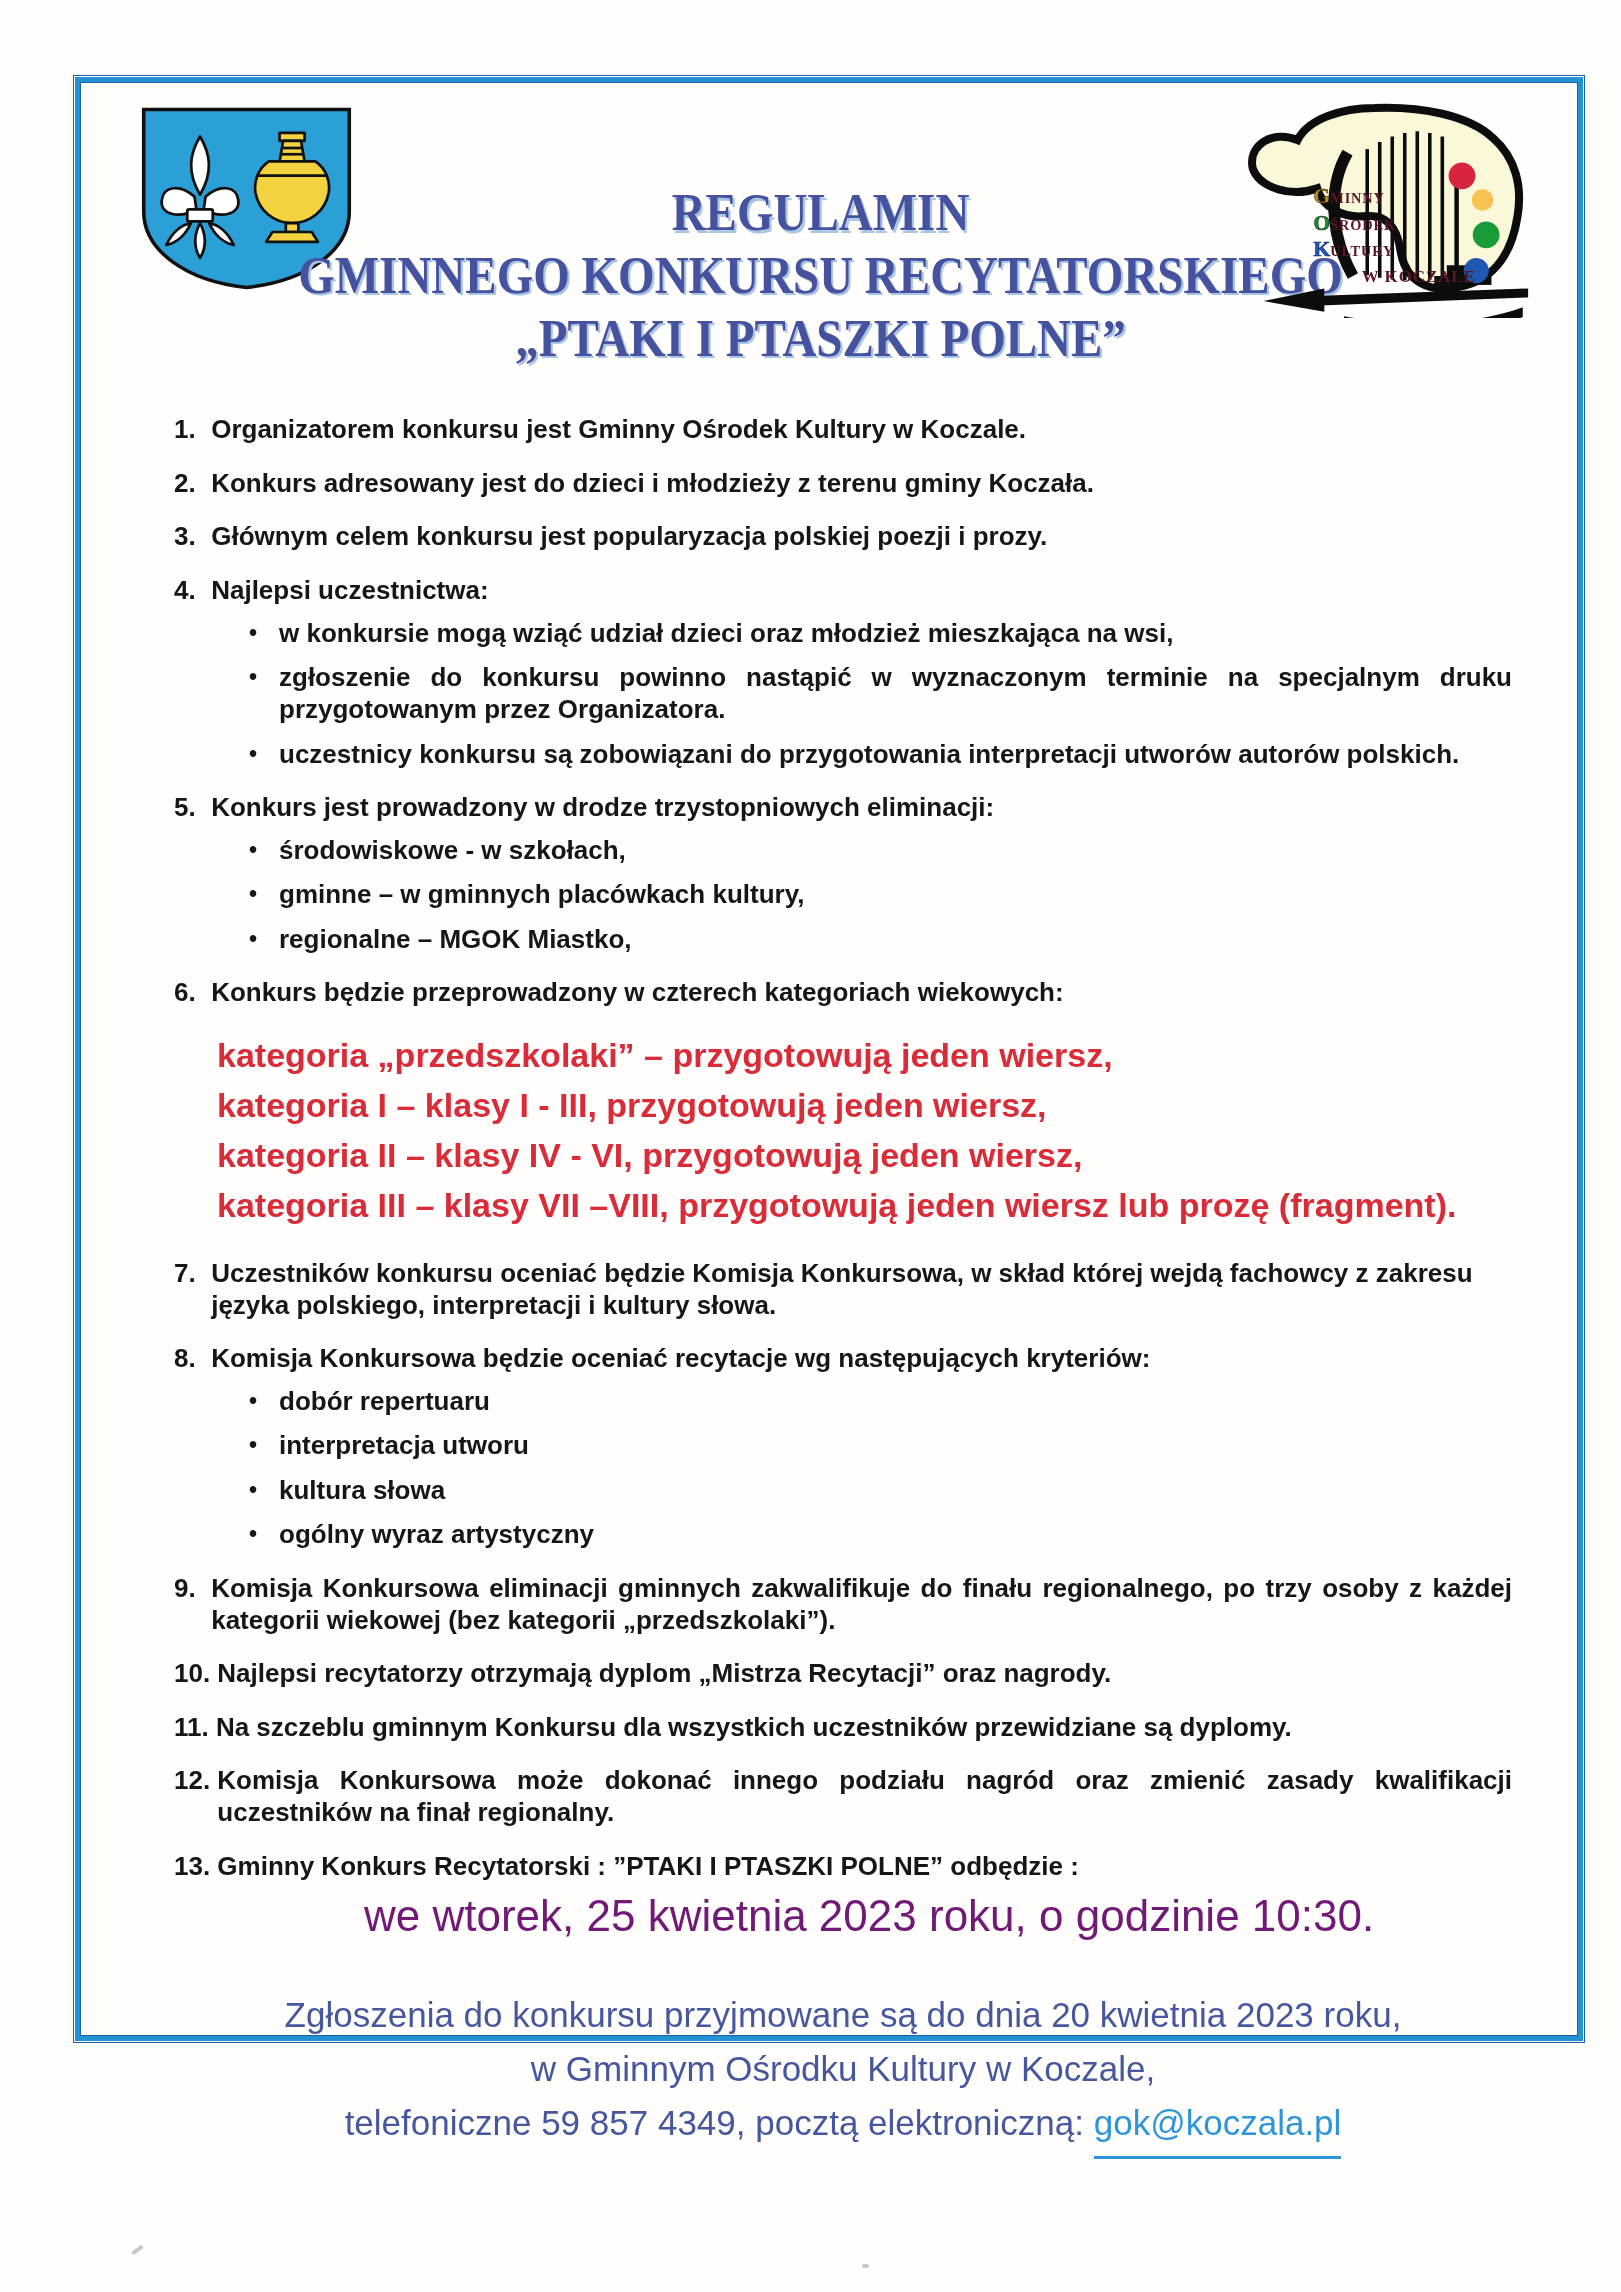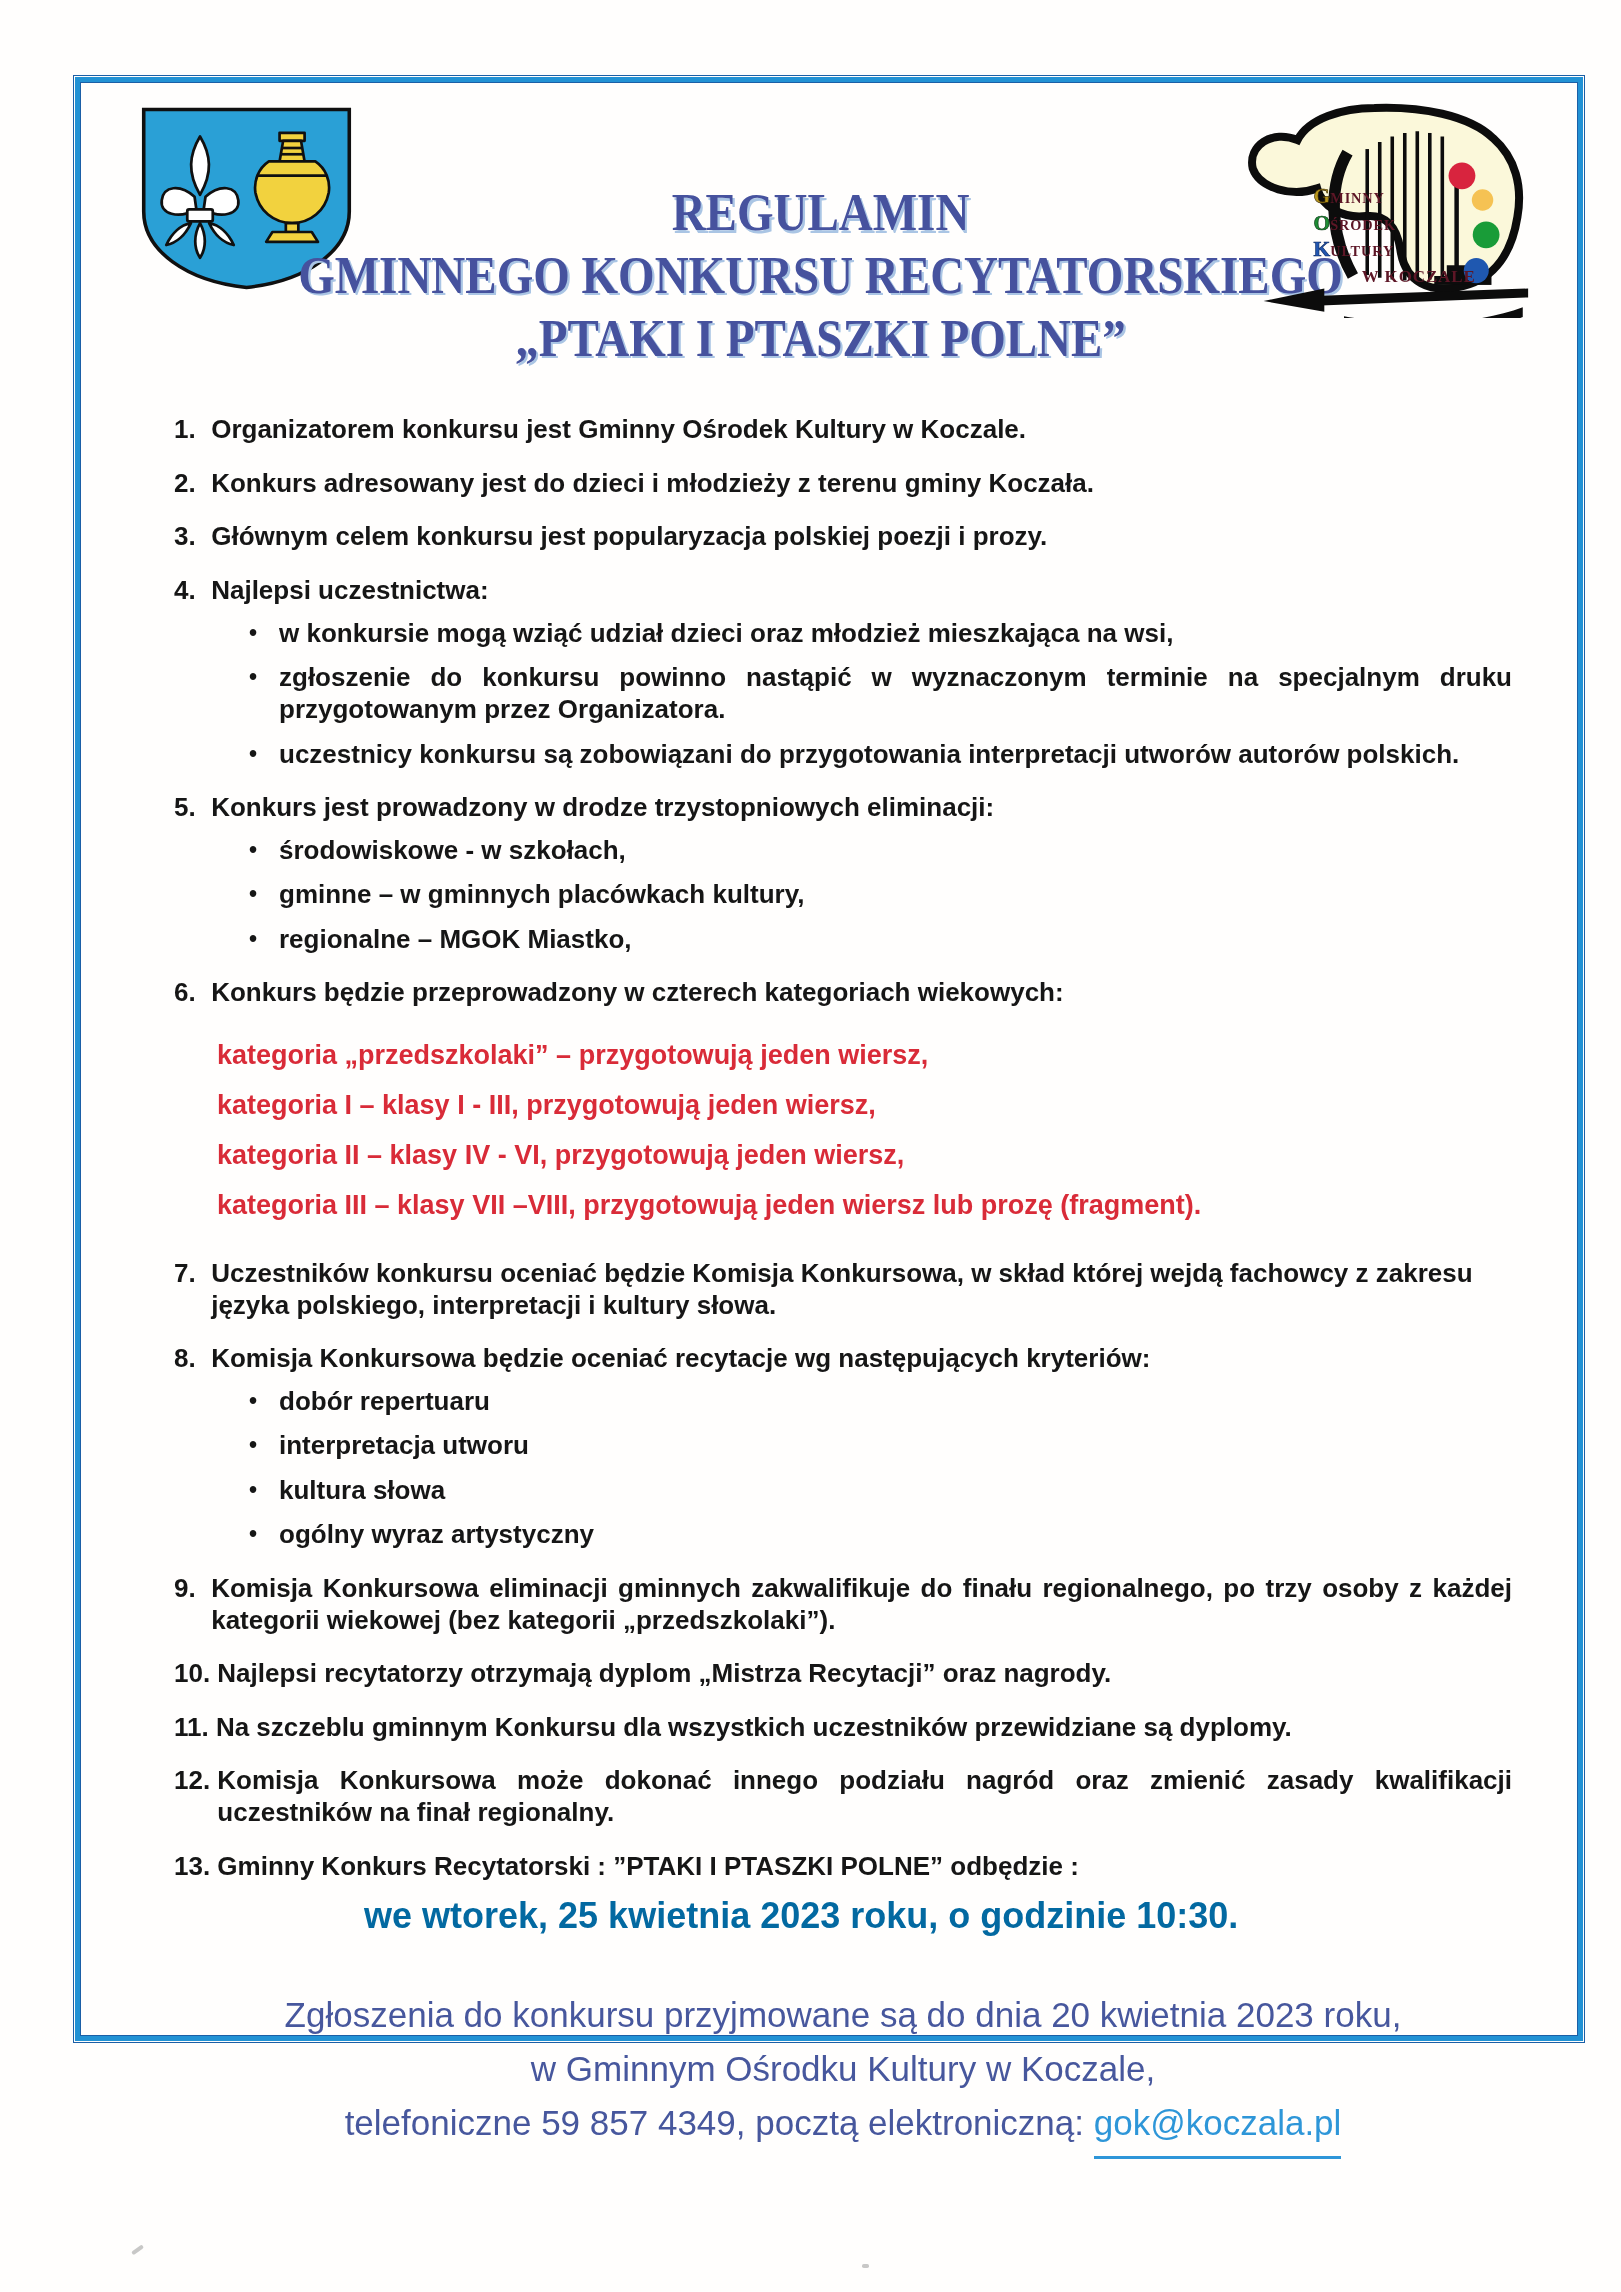--- a/index.html
+++ b/index.html
@@ -25,22 +25,22 @@
   .content{margin-top:5.4px;}
   .item{display:flex;margin-bottom:21.5px;font-size:26px;line-height:32px;font-weight:700;}
   .item .num{flex:none;min-width:30px;padding-right:7.2px;}
   .item .itxt{flex:1;}
   .item.tight{margin-bottom:10.7px;}
   .justify .itxt,.justify .btxt{text-align:justify;}
   .bullet{display:flex;margin:0 0 12.5px 75px;font-size:26px;line-height:32px;font-weight:700;}
   .bullet .bdot{flex:none;width:30px;font-size:23px;}
   .bullet .btxt{flex:1;}
   .bullet.endgap{margin-bottom:21.5px;}
-  .redblock{margin:14.3px 0 27px 43px;color:#d92b38;font-size:27px;line-height:50px;font-weight:700;}
-  .dateline{margin:5.4px 0 12.5px 190px;color:#0369a1;font-size:36px;line-height:45px;font-weight:700;}
+  .redblock{margin:14.3px 0 27px 43px;color:#d92b38;font-size:34px;line-height:50px;font-weight:700;}
+  .dateline{margin:5.4px 0 12.5px 190px;color:#701a75;font-size:44px;line-height:45px;font-weight:400;}
 
   
   .footer{margin-top:50px;text-align:center;color:#47579d;font-size:35px;line-height:54px;font-weight:400;}
   .footer .email{color:#2e96d8;text-decoration:none;border-bottom:3.6px solid #2e96d8;padding-bottom:14px;}
 
   
   .gok-line{font-family:"Liberation Serif",serif;font-weight:bold;}
   .gok-big{font-size:24px;}
   .gok-small{font-size:16px;letter-spacing:1px;}
   .maroon{fill:#5d1626;}

